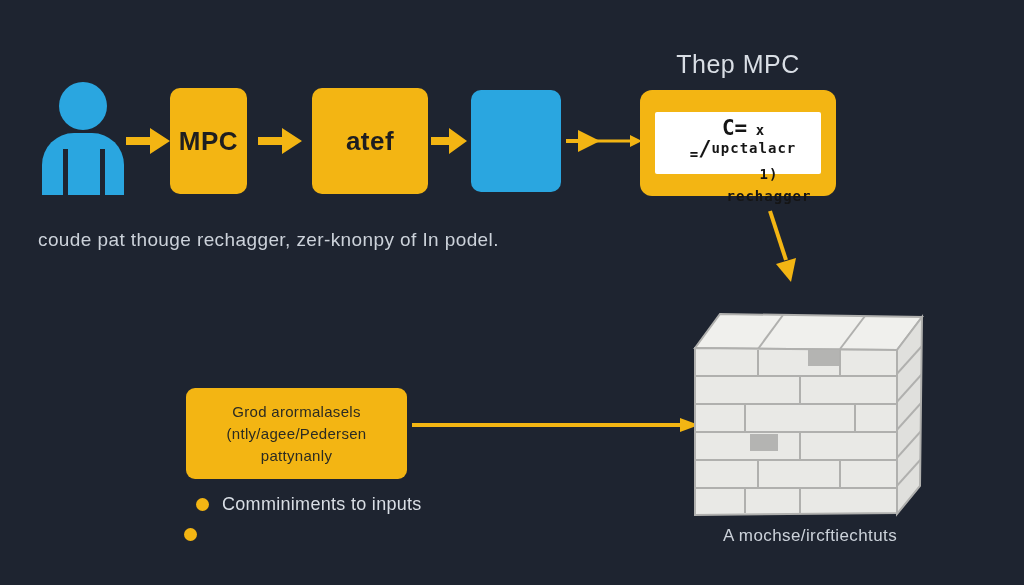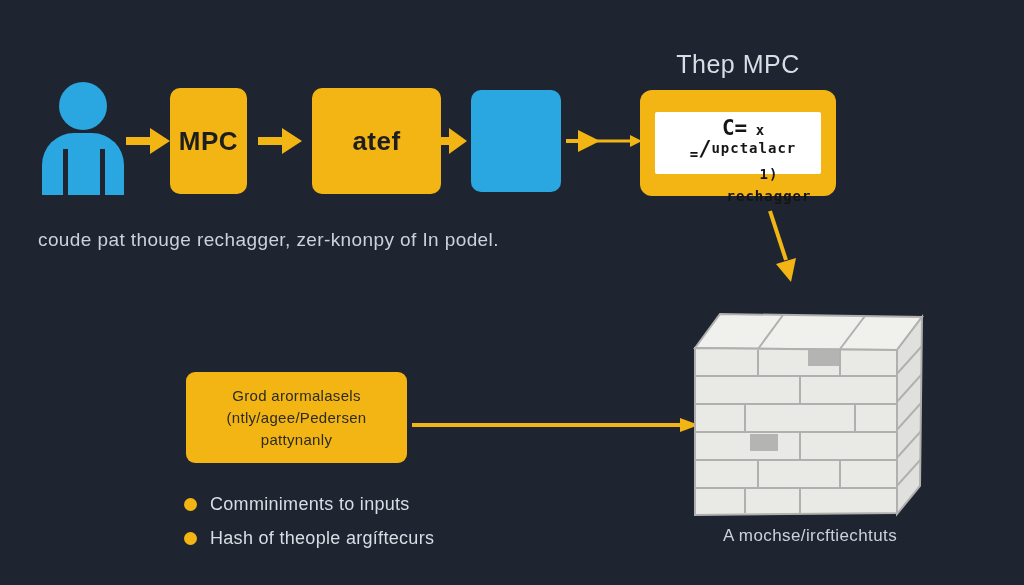--- a/index.html
+++ b/index.html
@@ -25,21 +25,21 @@
   .person .arm-gap{position:absolute; width:5px; height:46px; top:67px;
     background:var(--background);}
   .person .arm-gap.g1{left:21px;} .person .arm-gap.g2{left:58px;}
 
   
   .flow-box{border-radius:10px; display:flex; align-items:center; justify-content:center;
     font-weight:bold; font-size:26px; color:var(--dark-text); letter-spacing:.5px;}
   .flow-box.yellow{background:var(--yellow);}
   .flow-box.blue{background:var(--blue);}
   .box-mpc{left:170px; top:88px; width:77px; height:106px;}
-  .box-atef{left:312px; top:88px; width:129px; height:106px;}
+  .box-atef{left:312px; top:88px; width:116px; height:106px;}
   .box-blue{left:471px; top:90px; width:90px; height:102px;}
 
   .arrow-svg{color:var(--yellow); display:block;}
 
   
   .after-title{left:640px; top:50px; width:196px; text-align:center;
     font-size:25px; color:var(--title-text); letter-spacing:.5px;}
 
   
   .formula-box{left:640px; top:90px; width:196px; height:106px;
@@ -52,28 +52,28 @@
   .f-mid{font-size:14px; font-weight:bold;}
   .f-slash{font-size:22px; font-weight:bold; position:relative; top:-3px;}
   .f-num{font-size:14px; font-weight:bold; position:relative; top:-6px; letter-spacing:1px;}
   .f-line2{font-size:14px; font-weight:bold; letter-spacing:1px; padding-left:52px; margin-top:-2px;}
 
   
   .paragraph{left:38px; top:226px; width:480px; font-size:19px; line-height:28px;
     color:var(--text-light); letter-spacing:.4px;}
 
   
-  .commit-box{left:186px; top:372px; width:221px; height:91px; background:var(--yellow);
+  .commit-box{left:186px; top:388px; width:221px; height:91px; background:var(--yellow);
     border-radius:9px; display:flex; flex-direction:column; align-items:center;
     justify-content:center; text-align:center; color:#2b2b22; font-size:15px;
     line-height:22px; letter-spacing:.3px;}
 
   
   .bullet-row{display:flex; align-items:center; gap:13px;}
-  .bullet-1{left:184px; top:494px;}
+  .bullet-1{left:196px; top:494px;}
   .bullet-2{left:184px; top:528px;}
   .bullet-dot{width:13px; height:13px; border-radius:50%; background:var(--yellow); flex:0 0 auto;}
   .bullet-label{font-size:18px; color:var(--title-text); letter-spacing:.3px;}
 
   
   .cube-caption{left:690px; top:526px; width:240px; text-align:center;
     font-size:17px; color:var(--text-light); letter-spacing:.4px;}
 </style>
 </head>
 <body>
@@ -144,21 +144,20 @@
     <line x1="2" y1="8" x2="272" y2="8" stroke="currentColor" stroke-width="4"></line>
     <polygon points="270,1 289,8 270,15" fill="currentColor"></polygon>
   </svg>
 
   <div class="abs bullet-row bullet-1">
     <div class="bullet-dot"></div>
     <div class="bullet-label">Comminiments to inputs</div>
   </div>
   <div class="abs bullet-row bullet-2">
     <div class="bullet-dot"></div>
-    <div class="bullet-label">Hash of theople argíftecurs</div>
   </div>
 
   <svg class="abs" style="left:690px;top:308px" width="240" height="212" viewBox="0 0 240 212">
     <defs>
       <clipPath id="clip-right">
           <polygon points="207,42 232,9 230,178 207,206"></polygon>
         </clipPath>
       <clipPath id="clip-top">
           <polygon points="5,40 30,6 232,9 207,42"></polygon>
         </clipPath>

